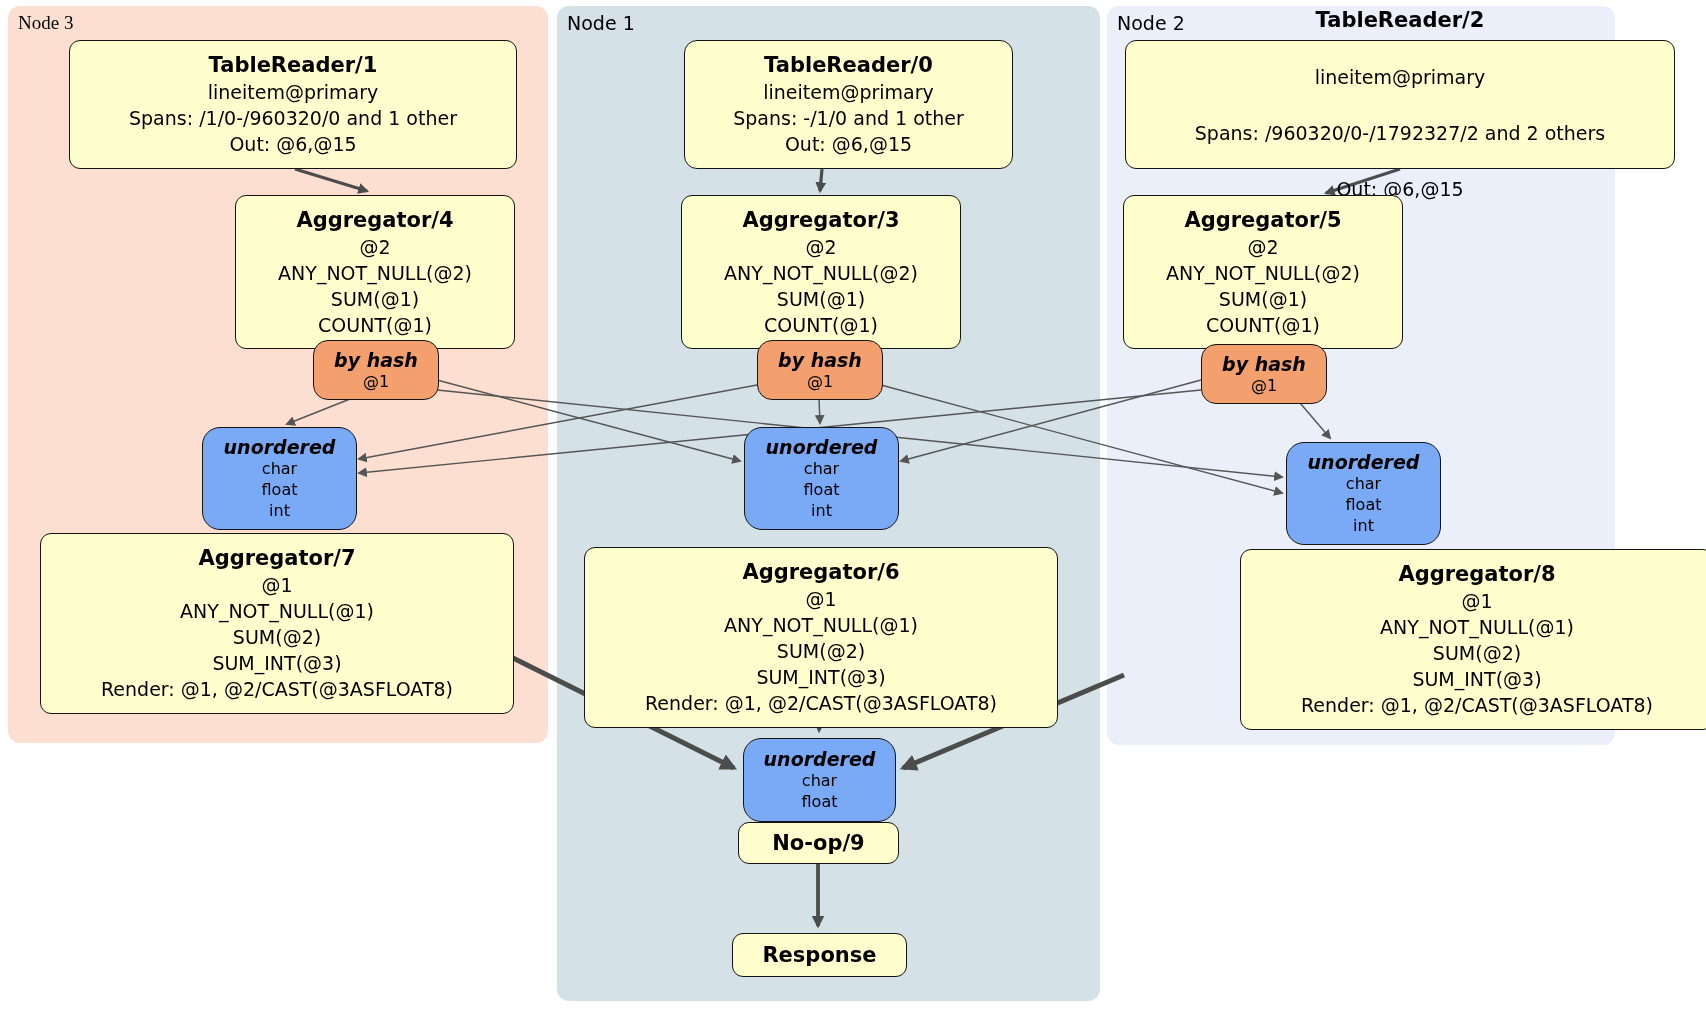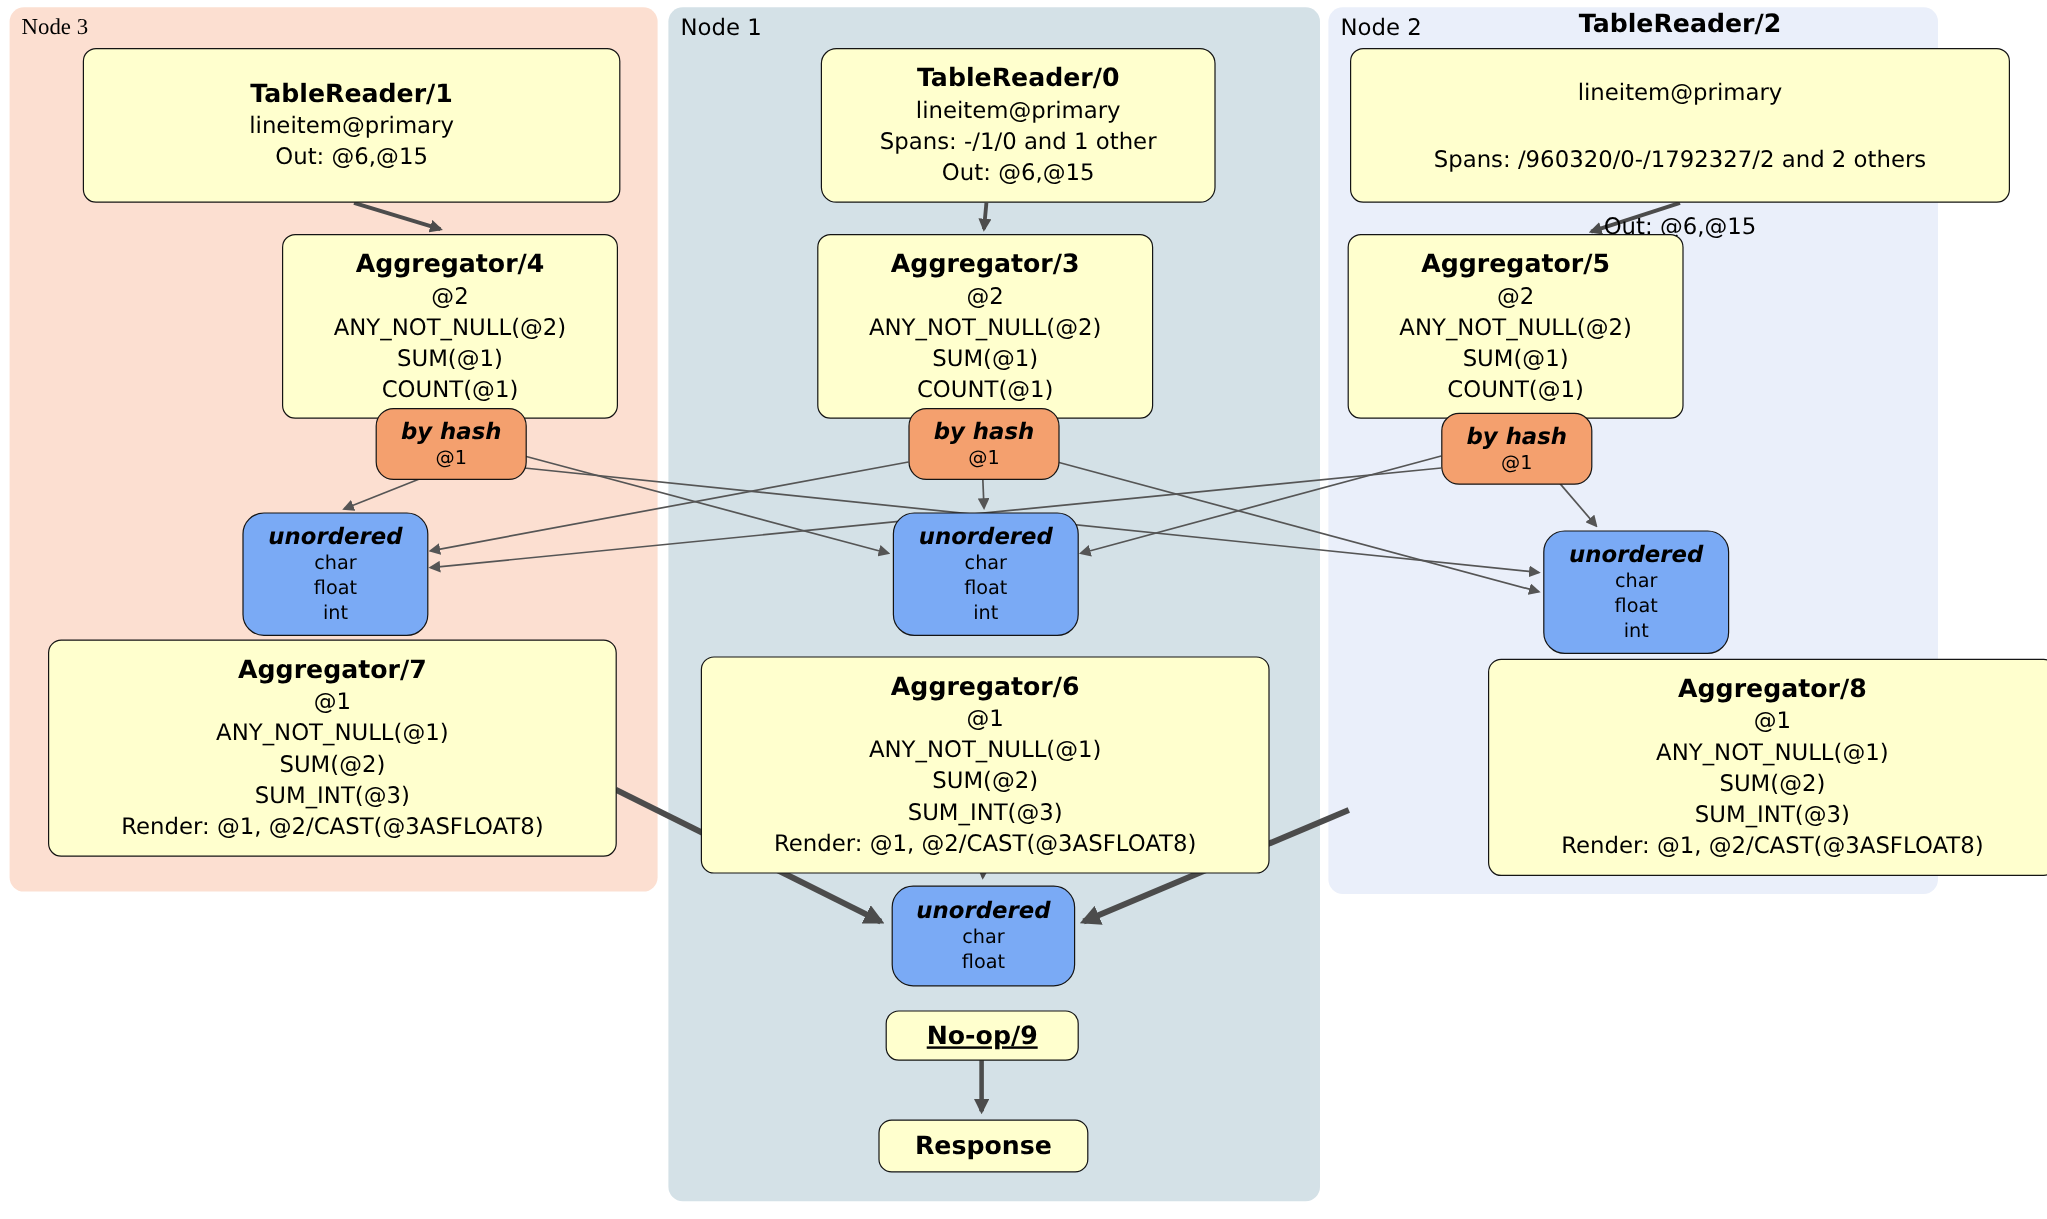--- a/index.html
+++ b/index.html
@@ -42,21 +42,21 @@
   .b-bh3{left:313px;top:340px;width:124px;height:58px;z-index:4;}
   .b-bh1{left:757px;top:340px;width:124px;height:58px;z-index:4;}
   .b-bh2{left:1201px;top:344px;width:124px;height:58px;z-index:4;}
   .b-un3{left:202px;top:427px;width:153px;height:101px;}
   .b-un1{left:744px;top:427px;width:153px;height:101px;}
   .b-un2{left:1286px;top:442px;width:153px;height:101px;}
   .b-ag7{left:40px;top:533px;width:472px;height:179px;}
   .b-ag6{left:584px;top:547px;width:472px;height:179px;}
   .b-ag8{left:1192px;top:549px;width:472px;height:179px;margin-left:48px;}
   .b-unf{left:743px;top:738px;width:151px;height:82px;z-index:4;}
-  .b-noop{left:738px;top:842px;width:159px;height:40px;text-decoration:underline;}
+  .b-noop{left:738px;top:822px;width:159px;height:40px;}
   .b-resp{left:732px;top:933px;width:173px;height:42px;}
 </style>
 </head>
 <body>
 
 <div class="canvas">
 
   <div class="region region-node3">
     <div class="region-label">Node 3</div>
   </div>
@@ -97,20 +97,21 @@
     <line class="e-thick" x1="513" y1="658" x2="734" y2="768" marker-end="url(#ah-big)"></line>
     <line class="e-thick" x1="1124" y1="675" x2="903" y2="768" marker-end="url(#ah-big)"></line>
     <line class="e-med" x1="820" y1="713" x2="819" y2="731" marker-end="url(#ah-med)"></line>
 
     <line class="e-resp" x1="818" y1="863" x2="818" y2="926" marker-end="url(#ah-big)"></line>
   </svg>
 
   <div class="pbox yellow b-tr1">
     <div class="t-big">TableReader/1</div>
     <div class="l-big">lineitem@primary</div>
+    <div class="l-big">Spans: /1/0-/960320/0 and 1 other</div>
     <div class="l-big">Out: @6,@15</div>
   </div>
   <div class="pbox yellow b-ag4">
     <div class="t-big">Aggregator/4</div>
     <div class="l-big">@2</div>
     <div class="l-big">ANY_NOT_NULL(@2)</div>
     <div class="l-big">SUM(@1)</div>
     <div class="l-big">COUNT(@1)</div>
   </div>
   <div class="pbox hash b-bh3">

